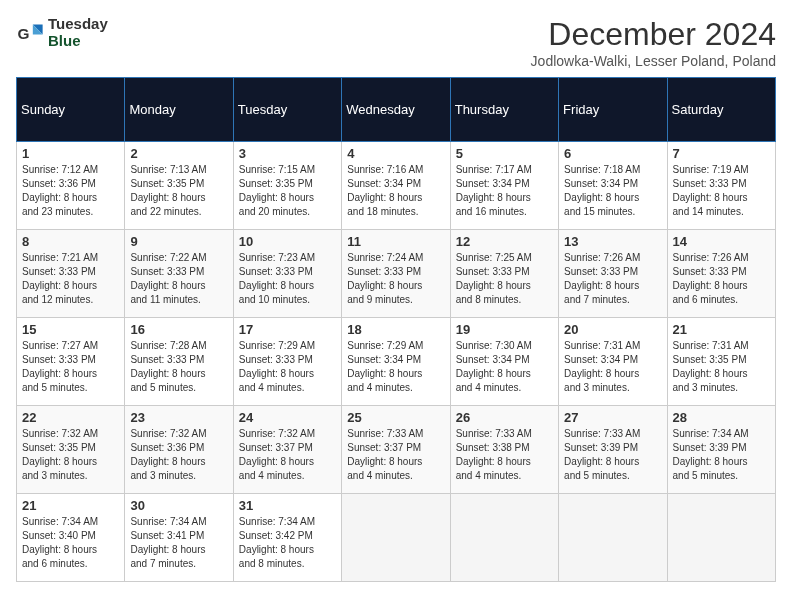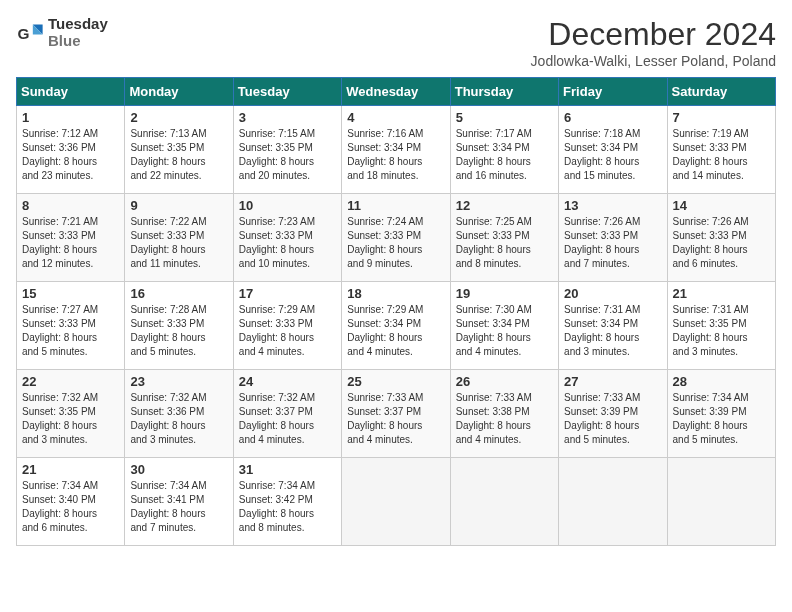--- a/index.html
+++ b/index.html
@@ -36,25 +36,25 @@
     .location {
       font-size: 14px;
       color: #555;
     }
     table {
       width: 100%;
       border-collapse: collapse;
       table-layout: fixed;
     }
     th {
-      background-color: #0f766e;
+      background-color: #0f172a;
       color: #fff;
       font-size: 13px;
-      font-weight: bold;
-      padding: 6px 4px;
+      font-weight: normal;
+      padding: 24px 4px;
       text-align: left;
       border: 1px solid #2e75b6;
     }
     td {
       border: 1px solid #ccc;
       vertical-align: top;
       padding: 4px 5px;
       font-size: 10.5px;
       color: #333;
       height: 88px;
@@ -83,21 +83,21 @@
 
 <div class="header">
   <div class="logo">
     <svg class="logo-icon" viewBox="0 0 40 40">
       <text x="2" y="28" font-size="22" font-weight="bold" fill="#333" font-family="Arial">G</text>
       <polygon points="24,8 38,8 38,22" fill="#1a6fb8"></polygon>
       <polygon points="24,8 38,22 24,22" fill="#4a9fd4"></polygon>
     </svg>
     <div style="line-height:1.1">
       <div style="font-size:15px;font-weight:bold;color:#333;">Tuesday</div>
-      <div style="font-size:15px;font-weight:bold;color:#737373;">Blue</div>
+      <div style="font-size:15px;font-weight:bold;color:#14532d;">Blue</div>
     </div>
   </div>
   <div class="title-block">
     <div class="month-title">December 2024</div>
     <div class="location">Jodlowka-Walki, Lesser Poland, Poland</div>
   </div>
 </div>
 
 <table>
   <thead>

